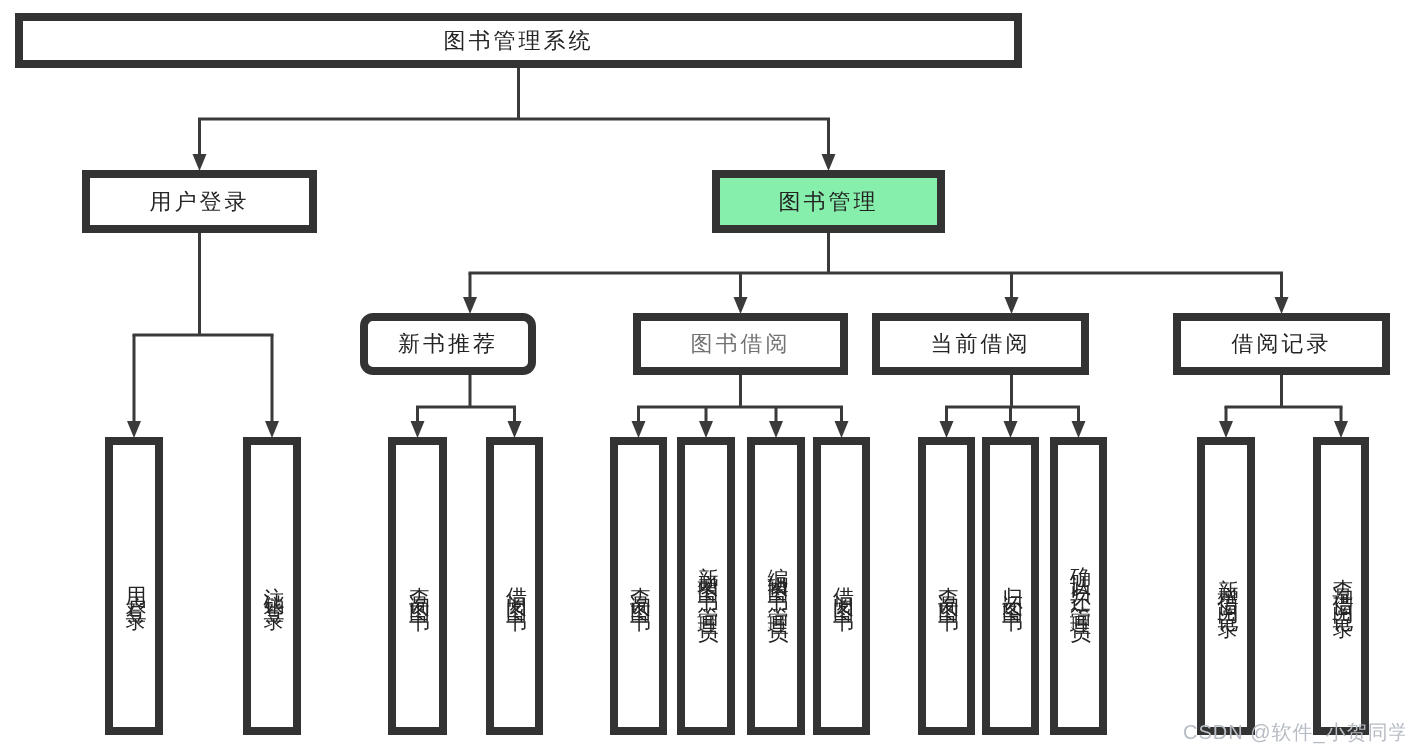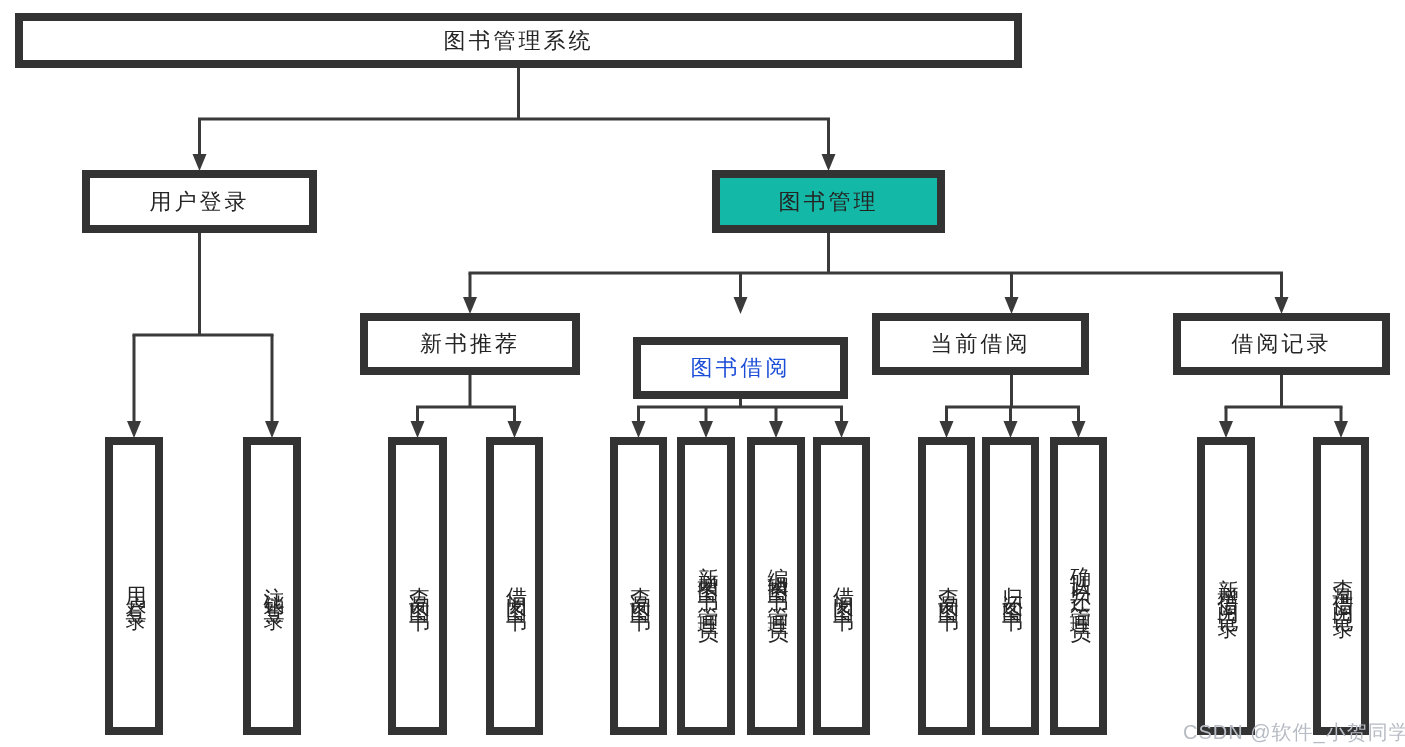--- a/index.html
+++ b/index.html
@@ -108,23 +108,23 @@
       <line x1="1281.5" y1="375" x2="1281.5" y2="407" stroke="#3a3a3a" stroke-width="3"></line>
       <line x1="1224.5" y1="407" x2="1342.5" y2="407" stroke="#3a3a3a" stroke-width="3"></line>
       <line x1="1226" y1="407" x2="1226" y2="424" stroke="#3a3a3a" stroke-width="3"></line>
       <polygon points="1219,421 1233,421 1226,438" fill="#3a3a3a"></polygon>
       <line x1="1341" y1="407" x2="1341" y2="424" stroke="#3a3a3a" stroke-width="3"></line>
       <polygon points="1334,421 1348,421 1341,438" fill="#3a3a3a"></polygon>
     </svg>
   <div id="nodes-layer">
       <div class="node" style="left: 15px; top: 13px; width: 1007px; height: 55px; border-color: rgb(51, 51, 51); background: rgb(255, 255, 255); color: rgb(36, 36, 36);">图书管理系统</div>
       <div class="node" style="left: 82px; top: 170px; width: 235px; height: 63px; border-color: rgb(51, 51, 51); background: rgb(255, 255, 255); color: rgb(36, 36, 36);">用户登录</div>
-      <div class="node" style="left: 712px; top: 170px; width: 233px; height: 63px; border-color: rgb(51, 51, 51); background: #14b8a6; color: rgb(36, 36, 36);">图书管理</div>
-      <div class="node" style="left: 360px; top: 313px; width: 220px; height: 62px; border-color: rgb(51, 51, 51); background: rgb(255, 255, 255); color: rgb(36, 36, 36);">新书推荐</div>
-      <div class="node" style="left: 633px; top: 313px; width: 215px; height: 62px; border-color: rgb(51, 51, 51); background: rgb(255, 255, 255); color: #1d4ed8; margin-top: 24px;">图书借阅</div>
+      <div class="node" style="left: 712px; top: 170px; width: 233px; height: 63px; border-color: rgb(51, 51, 51); background: #86efac; color: rgb(36, 36, 36);">图书管理</div>
+      <div class="node" style="left: 360px; top: 313px; width: 176px; height: 62px; border-color: rgb(51, 51, 51); background: rgb(255, 255, 255); color: rgb(36, 36, 36); border-radius: 13px;">新书推荐</div>
+      <div class="node" style="left: 633px; top: 313px; width: 215px; height: 62px; border-color: rgb(51, 51, 51); background: rgb(255, 255, 255); color: #737373;">图书借阅</div>
       <div class="node" style="left: 872px; top: 313px; width: 217px; height: 62px; border-color: rgb(51, 51, 51); background: rgb(255, 255, 255); color: rgb(36, 36, 36);">当前借阅</div>
       <div class="node" style="left: 1173px; top: 313px; width: 217px; height: 62px; border-color: rgb(51, 51, 51); background: rgb(255, 255, 255); color: rgb(36, 36, 36);">借阅记录</div>
       <div class="node v" style="left: 105px; top: 437px; width: 58px; height: 298px; border-color: rgb(51, 51, 51); background: rgb(255, 255, 255); color: rgb(36, 36, 36);">用户登录</div>
       <div class="node v" style="left: 243px; top: 437px; width: 58px; height: 298px; border-color: rgb(51, 51, 51); background: rgb(255, 255, 255); color: rgb(36, 36, 36);">注销登录</div>
       <div class="node v" style="left: 388px; top: 437px; width: 59px; height: 298px; border-color: rgb(51, 51, 51); background: rgb(255, 255, 255); color: rgb(36, 36, 36);">查询图书</div>
       <div class="node v" style="left: 486px; top: 437px; width: 57px; height: 298px; border-color: rgb(51, 51, 51); background: rgb(255, 255, 255); color: rgb(36, 36, 36);">借阅图书</div>
       <div class="node v" style="left: 610px; top: 437px; width: 57px; height: 298px; border-color: rgb(51, 51, 51); background: rgb(255, 255, 255); color: rgb(36, 36, 36);">查询图书</div>
       <div class="node v" style="left: 677px; top: 437px; width: 58px; height: 298px; border-color: rgb(51, 51, 51); background: rgb(255, 255, 255); color: rgb(36, 36, 36);">新增图书（管理员）</div>
       <div class="node v" style="left: 747px; top: 437px; width: 58px; height: 298px; border-color: rgb(51, 51, 51); background: rgb(255, 255, 255); color: rgb(36, 36, 36);">编辑图书（管理员）</div>
       <div class="node v" style="left: 813px; top: 437px; width: 57px; height: 298px; border-color: rgb(51, 51, 51); background: rgb(255, 255, 255); color: rgb(36, 36, 36);">借阅图书</div>

